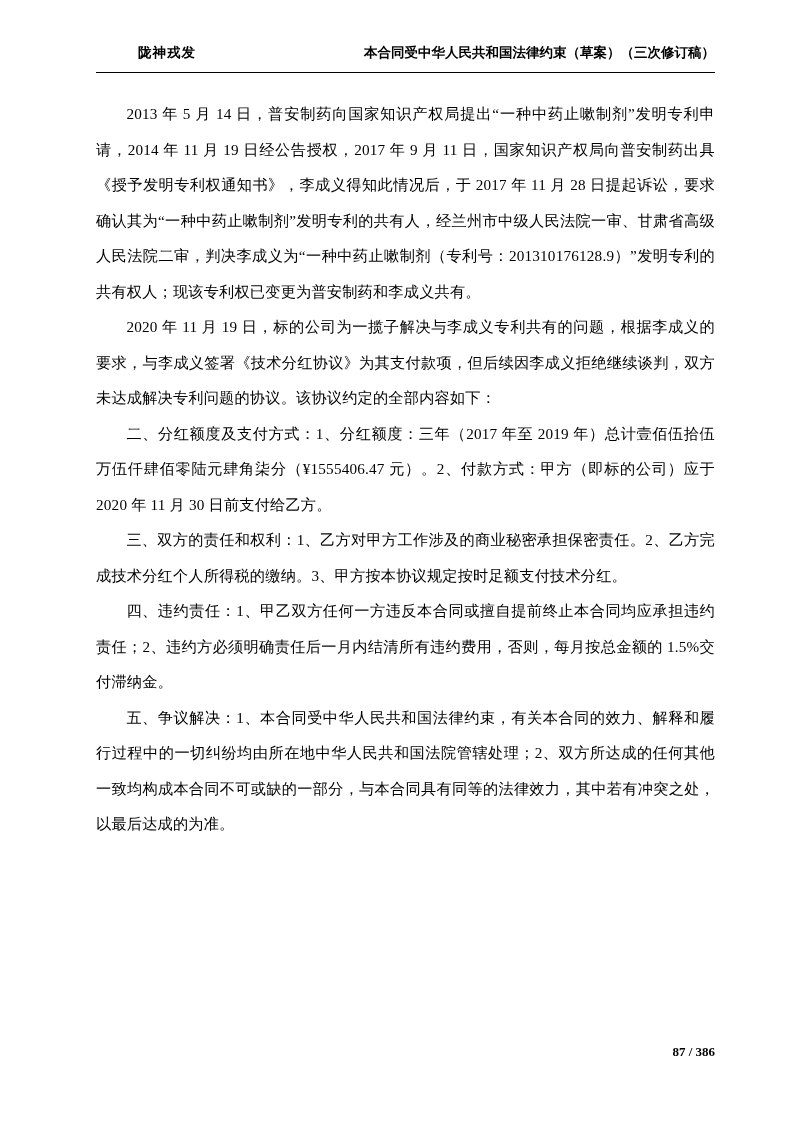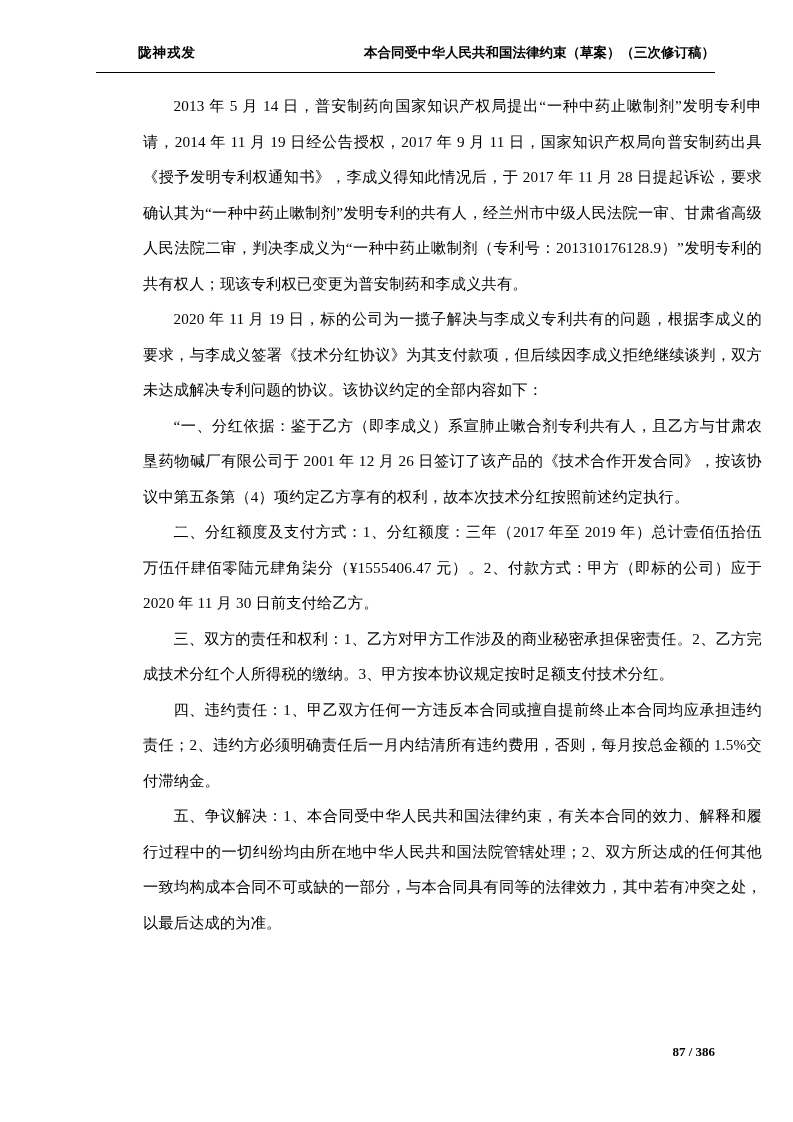--- a/index.html
+++ b/index.html
@@ -40,24 +40,23 @@
   .header-rule {
     position: absolute;
     top: 72px;
     left: 96px;
     right: 78px;
     border-top: 1px solid #000000;
     height: 0;
   }
   .content {
     position: absolute;
-    top: 88px;
+    top: 96px;
     left: 96px;
     width: 619px;
-    margin-left: 47px;
   }
   p.para {
     margin: 0 0 0 0;
     font-size: 15.2px;
     line-height: 35.5px;
     text-align: justify;
     text-justify: inter-ideograph;
     text-indent: 2em;
     letter-spacing: 0.2px;
   }
@@ -77,21 +76,20 @@
 
   <div class="header">
     <div class="header-left">陇神戎发</div>
     <div class="header-right">本合同受中华人民共和国法律约束（草案）（三次修订稿）</div>
   </div>
   <div class="header-rule"></div>
 
   <div class="content">
     <p class="para">2013 年 5 月 14 日，普安制药向国家知识产权局提出“一种中药止嗽制剂”发明专利申请，2014 年 11 月 19 日经公告授权，2017 年 9 月 11 日，国家知识产权局向普安制药出具《授予发明专利权通知书》，李成义得知此情况后，于 2017 年 11 月 28 日提起诉讼，要求确认其为“一种中药止嗽制剂”发明专利的共有人，经兰州市中级人民法院一审、甘肃省高级人民法院二审，判决李成义为“一种中药止嗽制剂（专利号：201310176128.9）”发明专利的共有权人；现该专利权已变更为普安制药和李成义共有。</p>
     <p class="para">2020 年 11 月 19 日，标的公司为一揽子解决与李成义专利共有的问题，根据李成义的要求，与李成义签署《技术分红协议》为其支付款项，但后续因李成义拒绝继续谈判，双方未达成解决专利问题的协议。该协议约定的全部内容如下：</p>
-    <p class="para">“一、分红依据：鉴于乙方（即李成义）系宣肺止嗽合剂专利共有人，且乙方与甘肃农垦药物碱厂有限公司于 2001 年 12 月 26 日签订了该产品的《技术合作开发合同》，按该协议中第五条第（4）项约定乙方享有的权利，故本次技术分红按照前述约定执行。</p>
     <p class="para">二、分红额度及支付方式：1、分红额度：三年（2017 年至 2019 年）总计壹佰伍拾伍万伍仟肆佰零陆元肆角柒分（¥1555406.47 元）。2、付款方式：甲方（即标的公司）应于 2020 年 11 月 30 日前支付给乙方。</p>
     <p class="para">三、双方的责任和权利：1、乙方对甲方工作涉及的商业秘密承担保密责任。2、乙方完成技术分红个人所得税的缴纳。3、甲方按本协议规定按时足额支付技术分红。</p>
     <p class="para">四、违约责任：1、甲乙双方任何一方违反本合同或擅自提前终止本合同均应承担违约责任；2、违约方必须明确责任后一月内结清所有违约费用，否则，每月按总金额的 1.5%交付滞纳金。</p>
     <p class="para">五、争议解决：1、本合同受中华人民共和国法律约束，有关本合同的效力、解释和履行过程中的一切纠纷均由所在地中华人民共和国法院管辖处理；2、双方所达成的任何其他一致均构成本合同不可或缺的一部分，与本合同具有同等的法律效力，其中若有冲突之处，以最后达成的为准。</p>
   </div>
 
   <div class="footer">87 / 386</div>
 
 </div>
 

